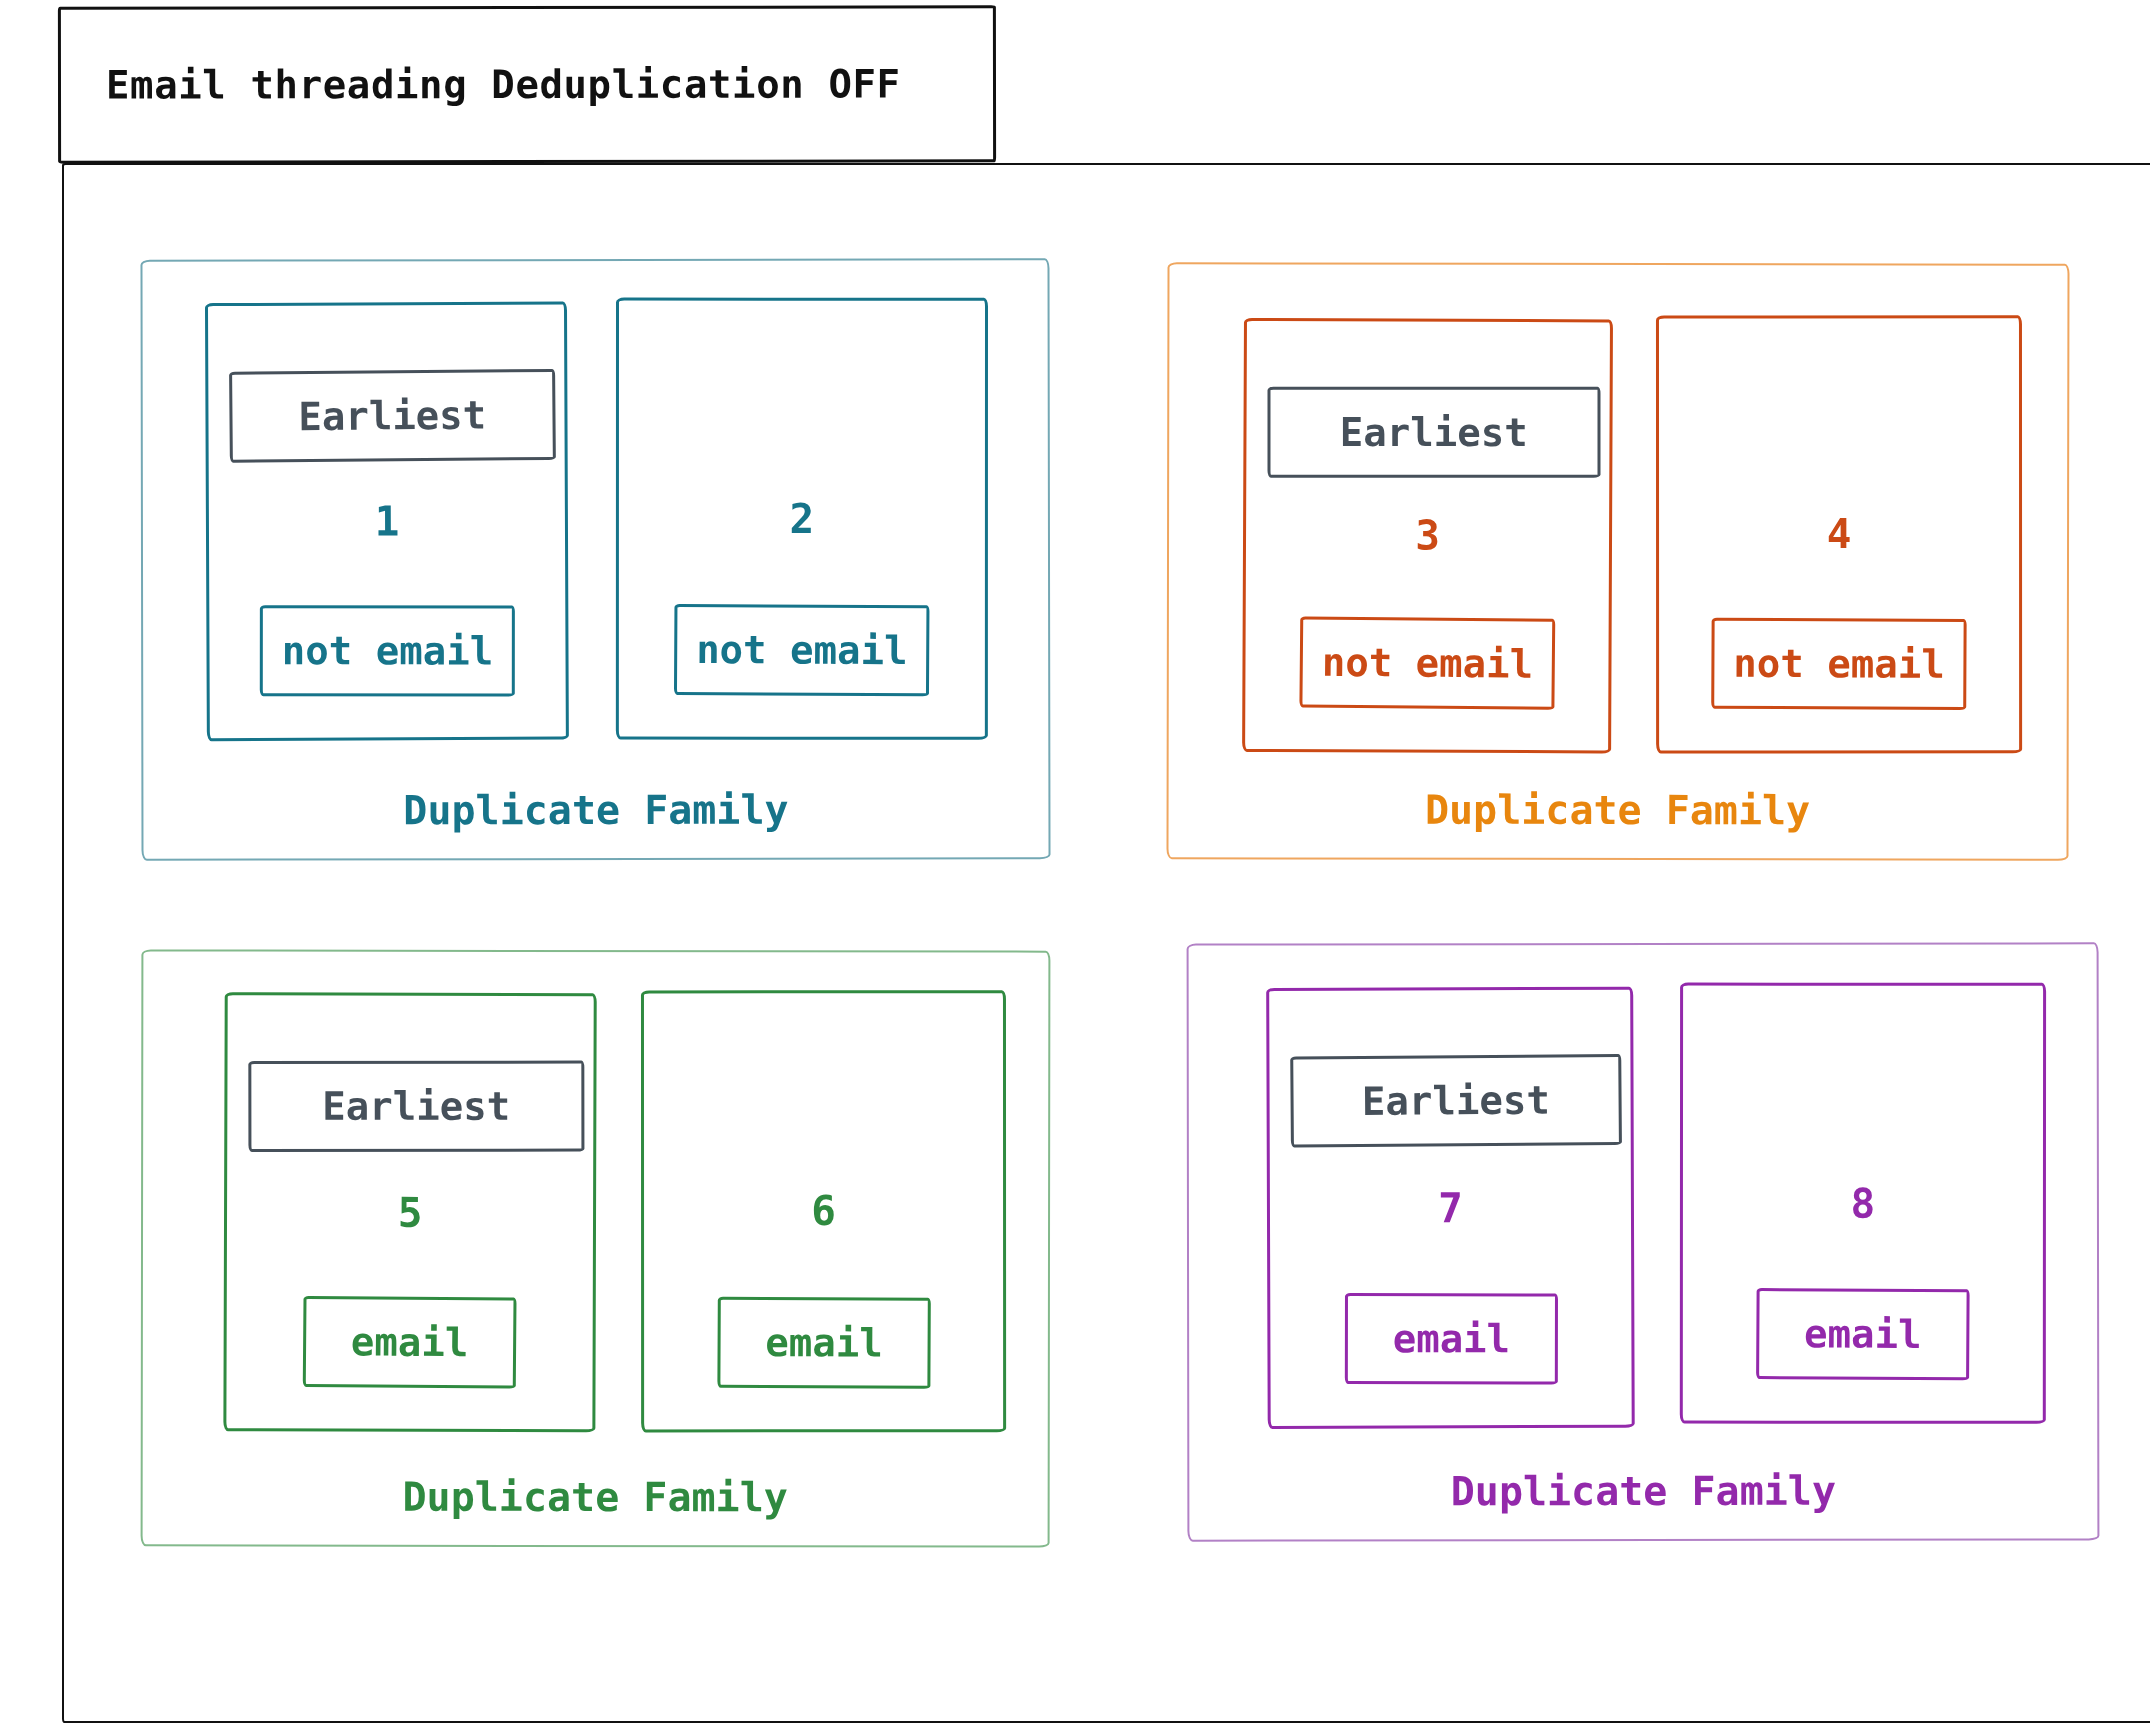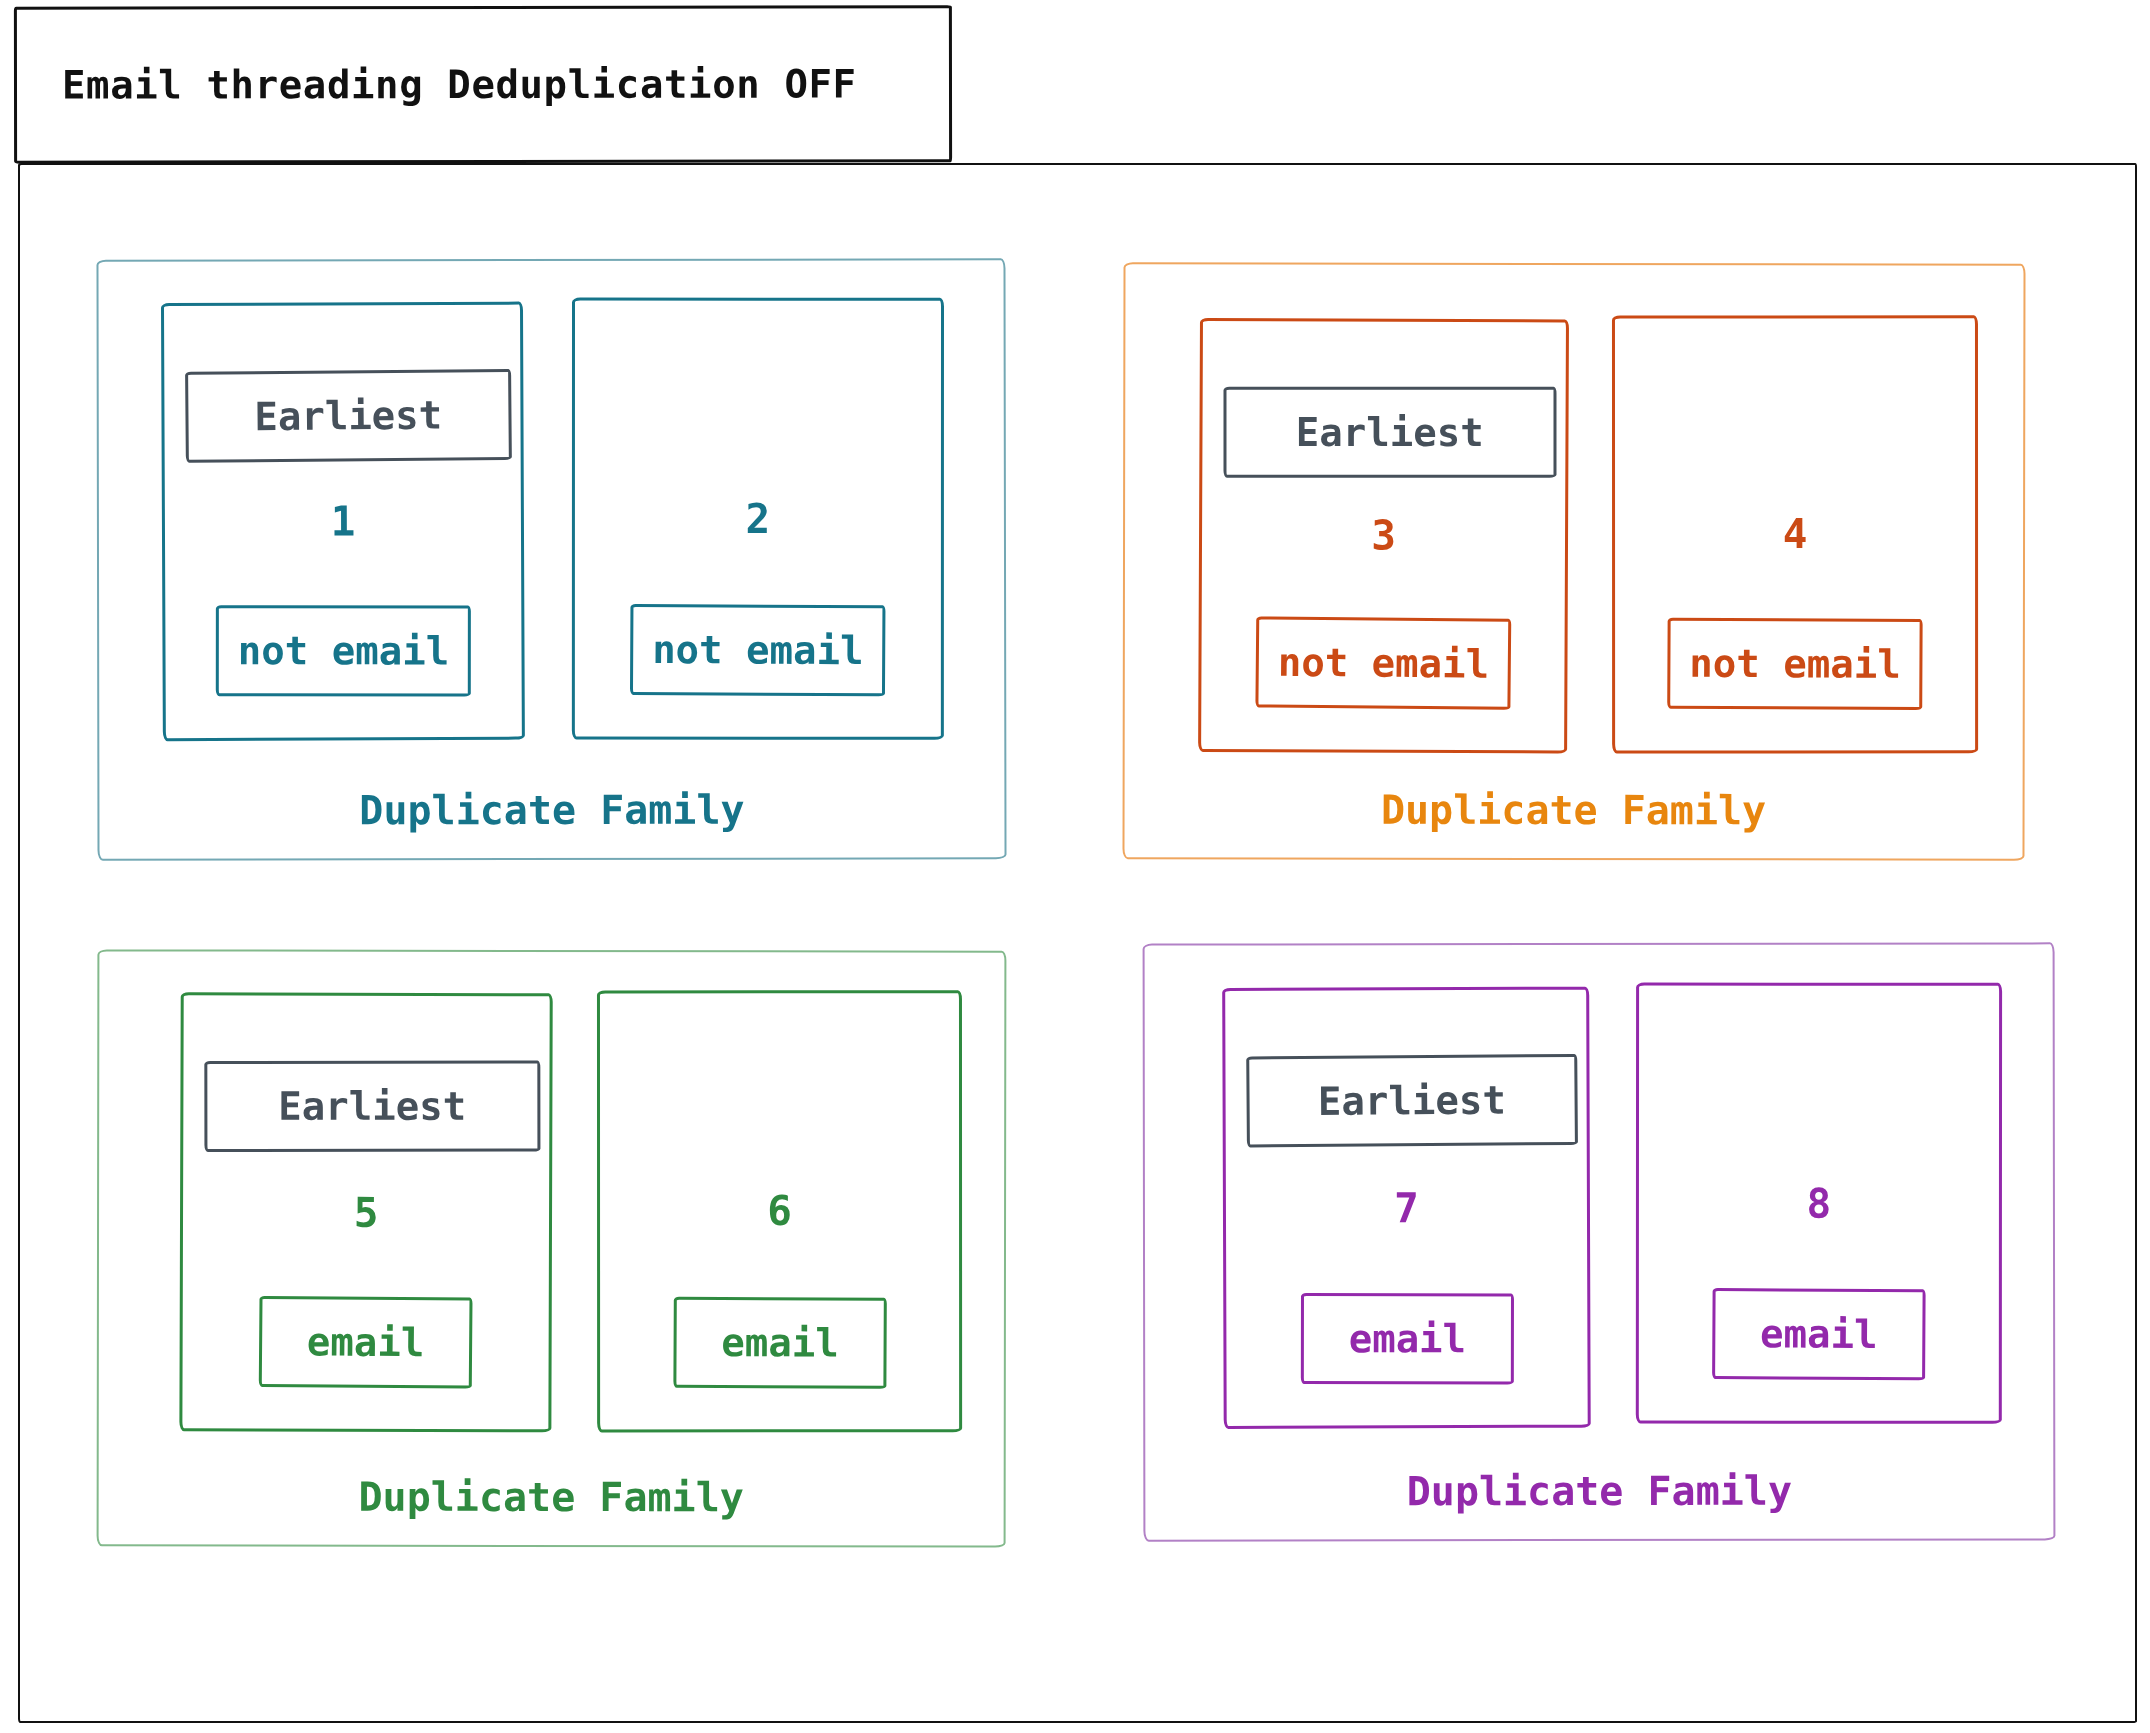--- a/index.html
+++ b/index.html
@@ -1,21 +1,21 @@
 <!DOCTYPE html>
 <html style="font-size:9.4px"><head>
 <meta charset="utf-8">
 <style>
   * { margin: 0; padding: 0; box-sizing: border-box; }
   html, body { background: #ffffff; }
   body {
     font-family: "DejaVu Sans Mono", "Liberation Mono", monospace;
     width: 2151px; height: 1734px; position: relative; overflow: hidden;
   }
-  .canvas { position: absolute; inset: 0; }
+  .canvas { position: absolute; inset: 0; margin-left: 44px; }
 
   
   .main-box {
     position: absolute; left: 18px; top: 163px; width: 2119px; height: 1560px;
     border: 2.9px solid #111111; background: #ffffff;
     border-radius: 3.5px 1.8px 4.7px 2.4px / 2.4px 4.1px 1.8px 4.7px;
   }
 
   
   .title-box {

